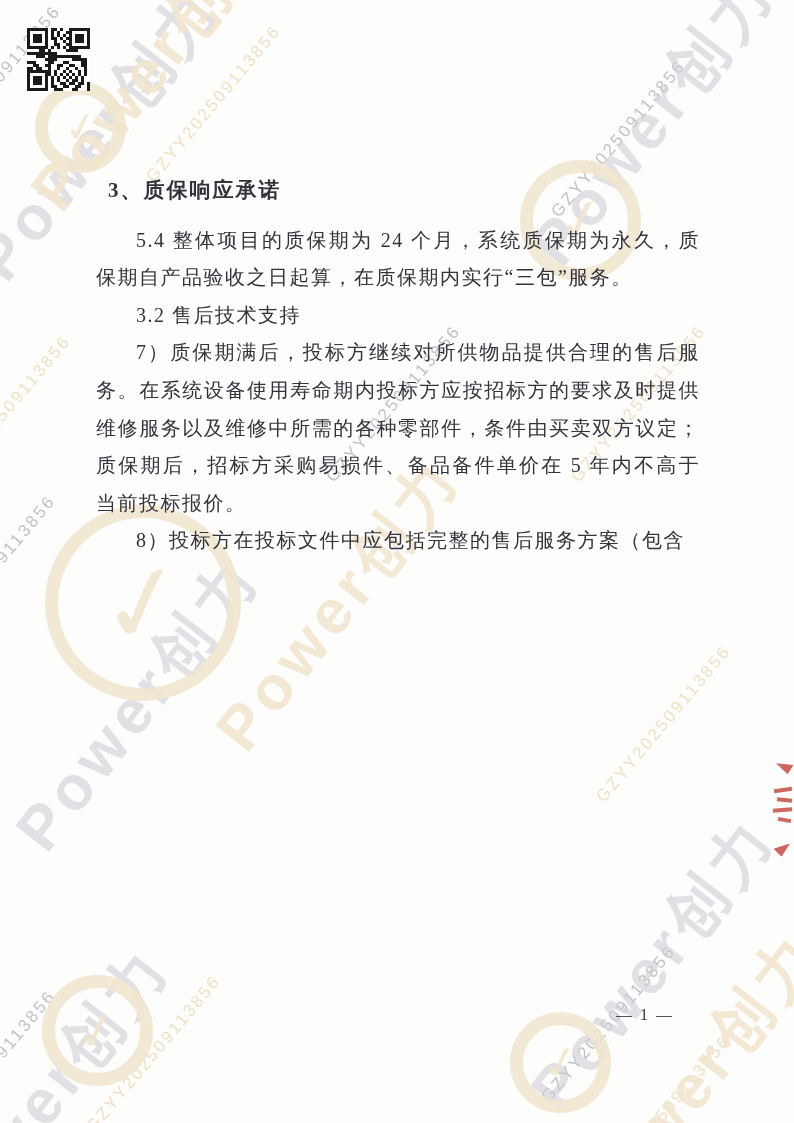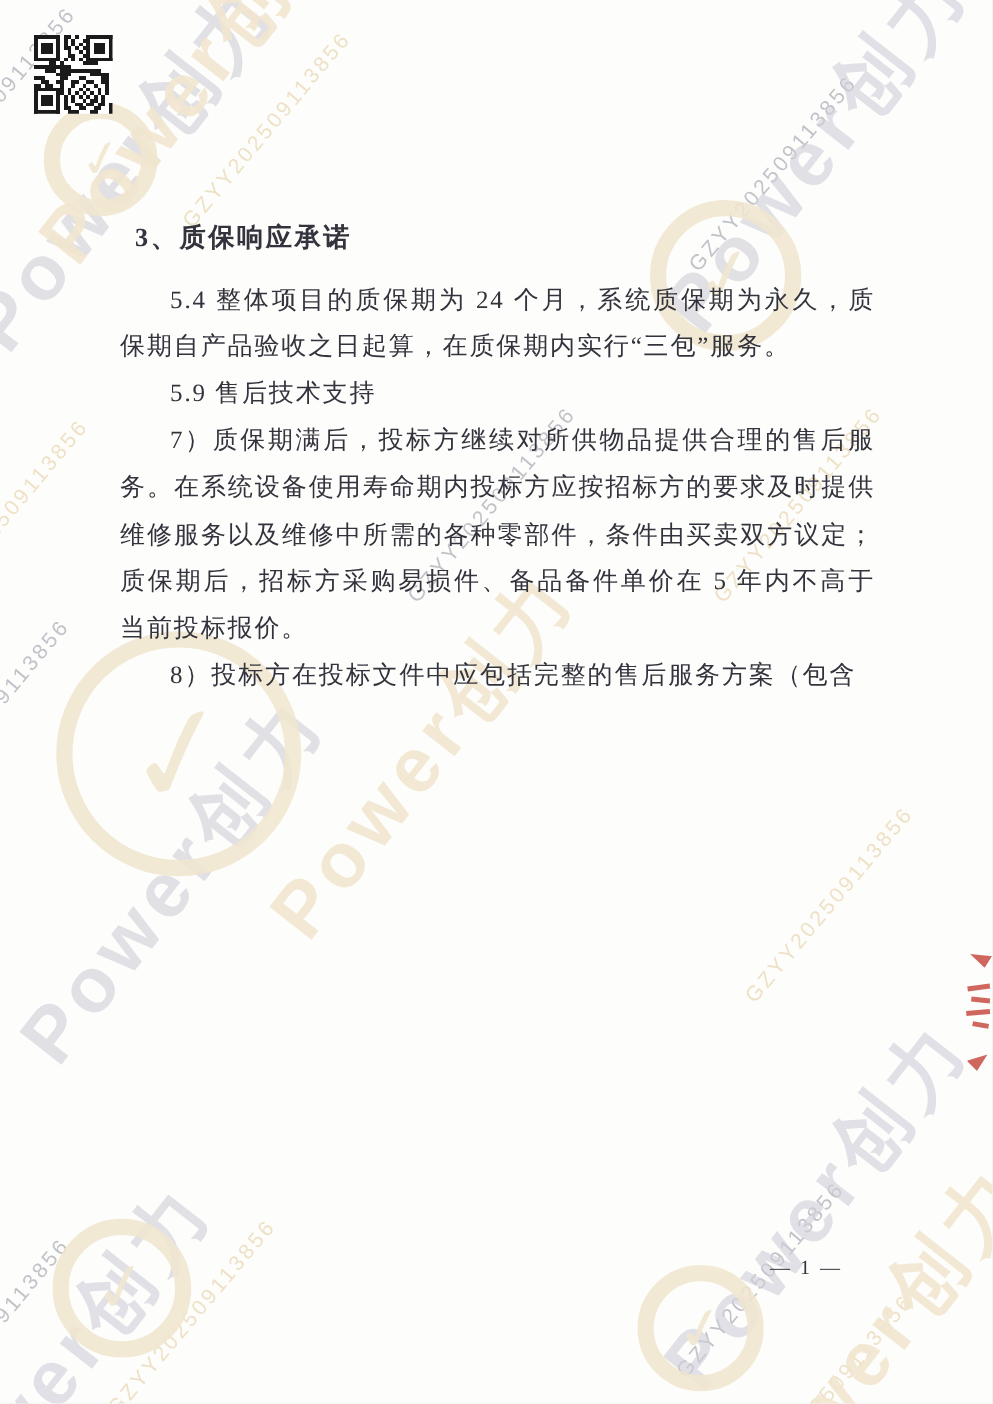--- a/index.html
+++ b/index.html
@@ -273,21 +273,21 @@
       <rect x="10" y="20" width="1" height="1" fill="#1a1a1a"></rect>
       <rect x="11" y="20" width="1" height="1" fill="#1a1a1a"></rect>
       <rect x="15" y="20" width="1" height="1" fill="#1a1a1a"></rect>
       <rect x="16" y="20" width="1" height="1" fill="#1a1a1a"></rect>
       <rect x="20" y="20" width="1" height="1" fill="#1a1a1a"></rect>
     </svg>
 
   <div class="content">
     <h1 class="heading">3、质保响应承诺</h1>
     <p>5.4 整体项目的质保期为 24 个月，系统质保期为永久，质保期自产品验收之日起算，在质保期内实行“三包”服务。</p>
-    <p>5.9 售后技术支持</p>
+    <p>3.2 售后技术支持</p>
     <p>7）质保期满后，投标方继续对所供物品提供合理的售后服务。在系统设备使用寿命期内投标方应按招标方的要求及时提供维修服务以及维修中所需的各种零部件，条件由买卖双方议定；质保期后，招标方采购易损件、备品备件单价在 5 年内不高于当前投标报价。</p>
     <p>8）投标方在投标文件中应包括完整的售后服务方案（包含</p>
   </div>
 
   <div class="seal">
     <i class="s1"></i>
       <i class="s2"></i>
       <i class="s3"></i>
       <i class="s4"></i>
       <i class="s5"></i>

